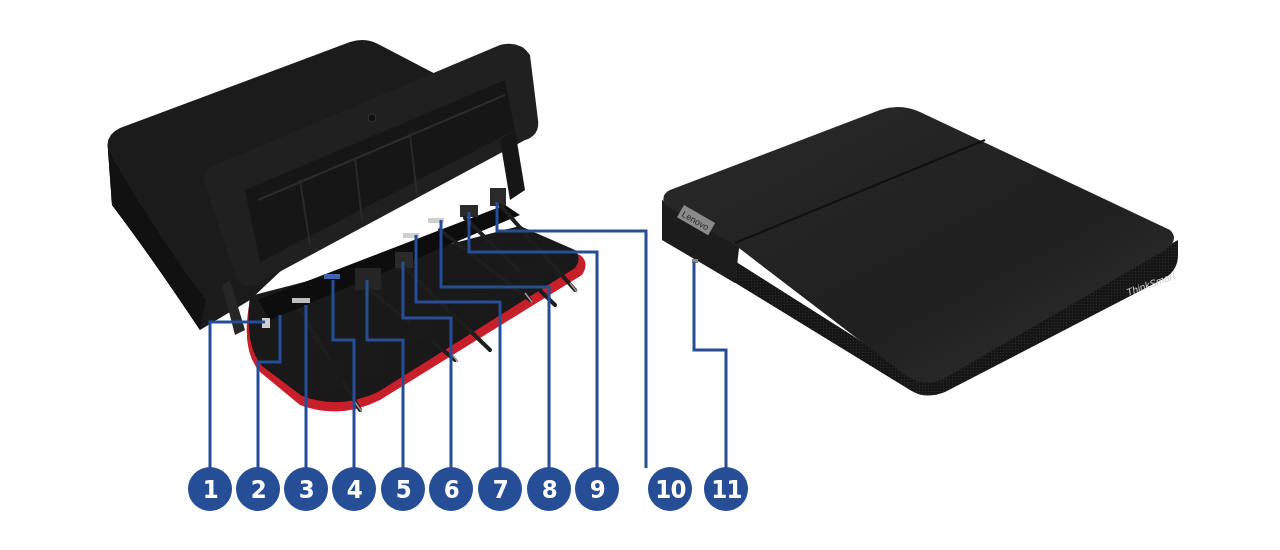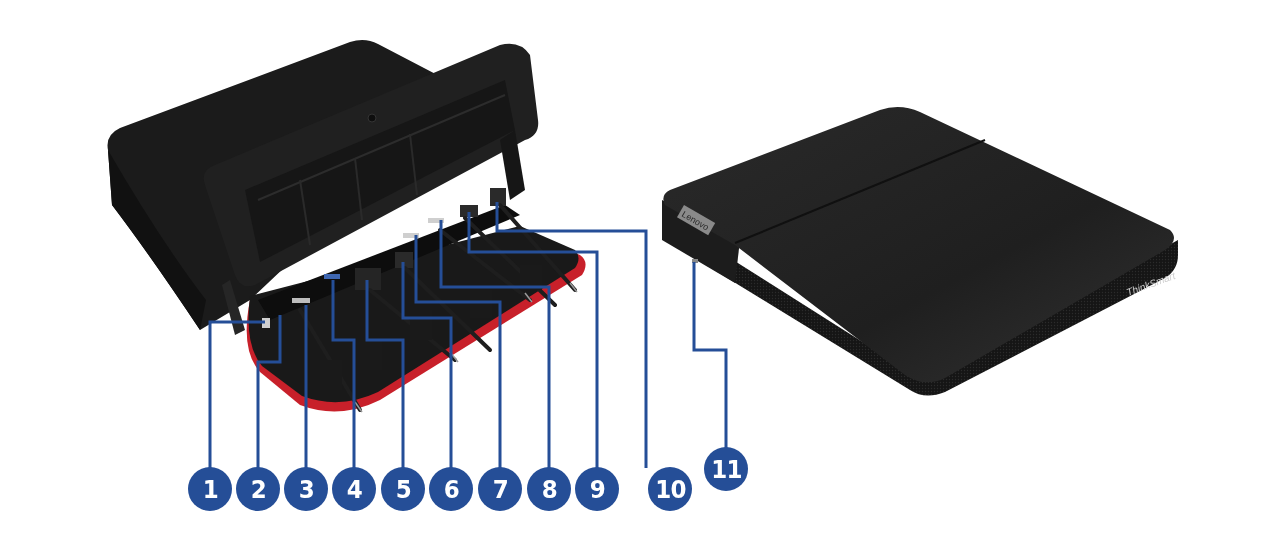--- a/index.html
+++ b/index.html
@@ -141,16 +141,16 @@
     </div>
   <div class="badge" style="left:527px;top:467px">
       <span>8</span>
     </div>
   <div class="badge" style="left:575px;top:467px">
       <span>9</span>
     </div>
   <div class="badge" style="left:648px;top:467px">
       <span>10</span>
     </div>
-  <div class="badge" style="left:704px;top:447px">
+  <div class="badge" style="left:704px;top:467px">
       <span>11</span>
     </div>
 </div>
 
 </body></html>

